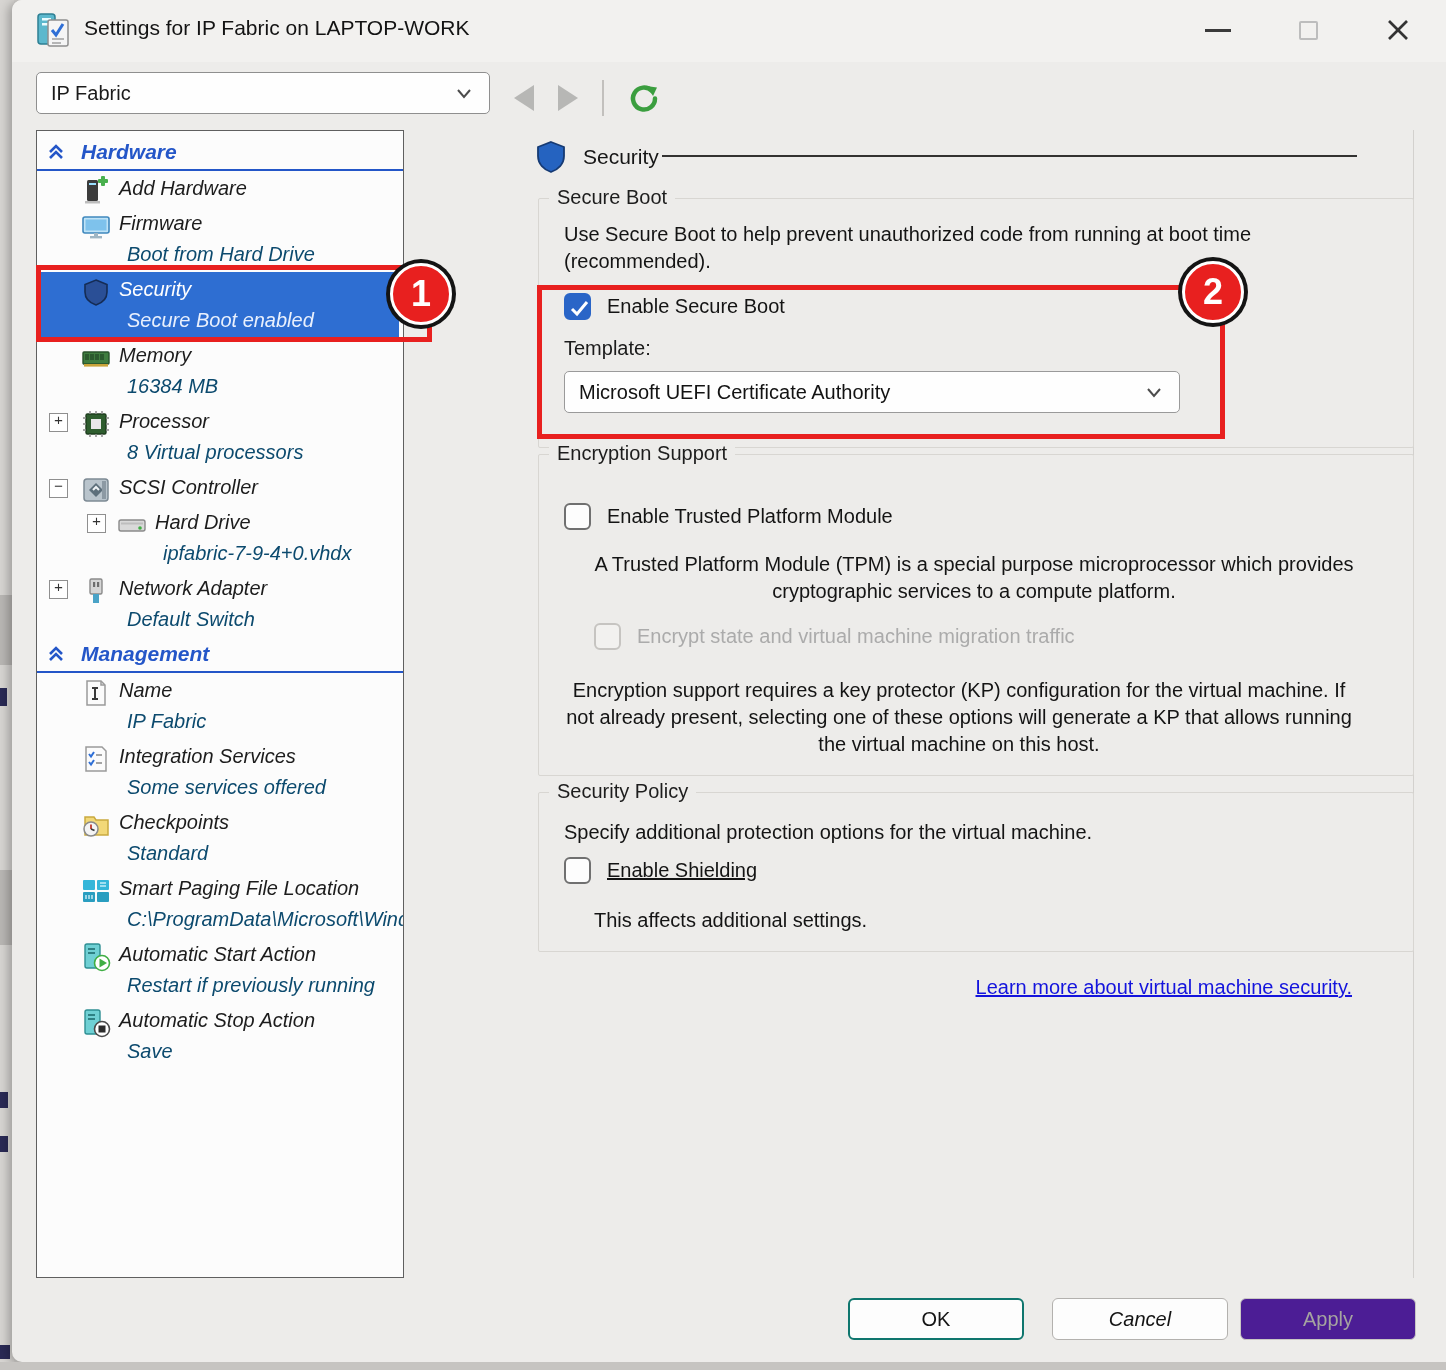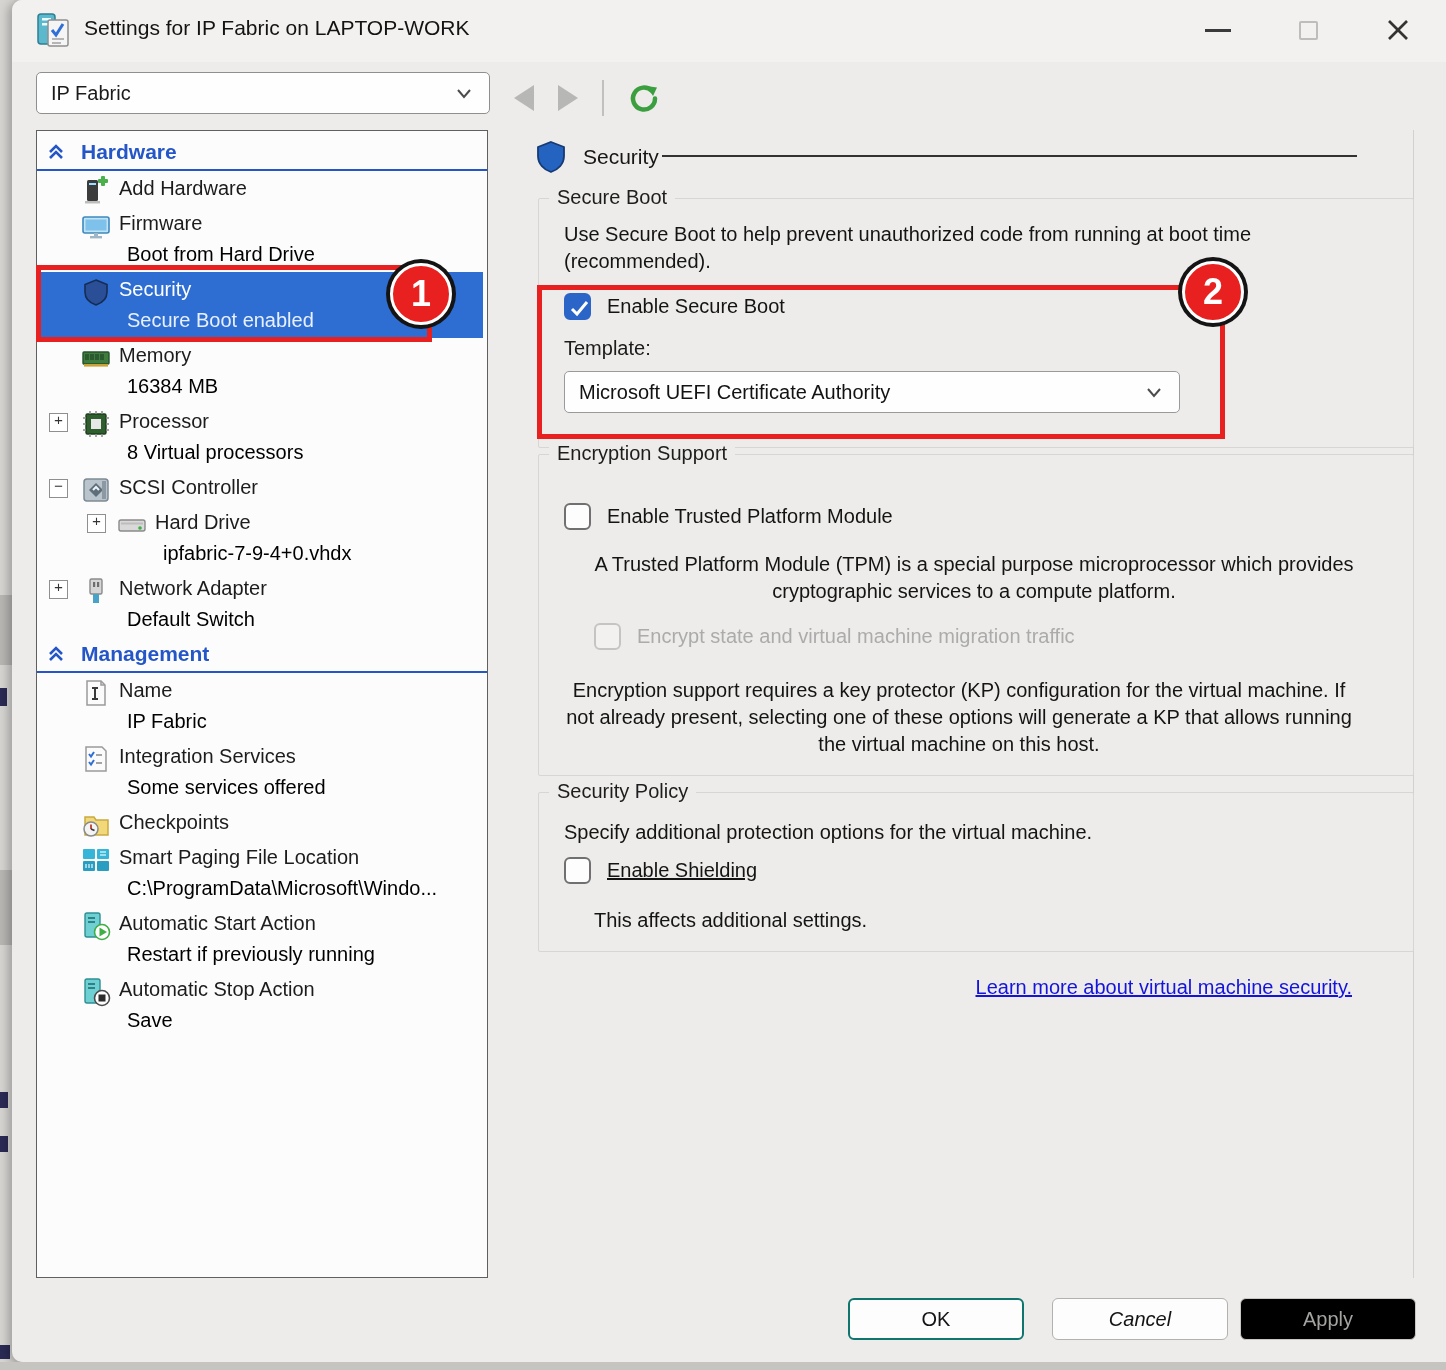--- a/index.html
+++ b/index.html
@@ -41,29 +41,30 @@
     display:flex; align-items:center; padding:0 14px; font-size:20px;
   }
   .vm-combo .chev { margin-left:auto; }
   .navbtns { position:absolute; left:502px; top:80px; display:flex; align-items:center; gap:24px; }
   .tri-left  { width:0; height:0; border-top:13px solid transparent; border-bottom:13px solid transparent; border-right:20px solid #b7b7b5; }
   .tri-right { width:0; height:0; border-top:13px solid transparent; border-bottom:13px solid transparent; border-left:20px solid #b7b7b5; }
   .vsep { width:2px; height:36px; background:#c2c0bd; }
 
   
   .sidebar {
-    position:absolute; left:24px; top:130px; width:452px; height:1148px;
+    position:absolute; left:24px; top:130px; width:368px; height:1148px;
     background:#fcfcfc; border:1px solid #5f5f5f; padding-top:4px;
     overflow:hidden;
+    font-style:italic;
   }
   .sec-header { display:flex; align-items:center; gap:16px; padding:5px 0 5px 10px; border-bottom:2px solid #2456c8; }
   .sec-header .sec-lbl { font-size:21px; font-weight:bold; color:#2456c8; }
   .item { position:relative; padding:2px 0 2px 82px; }
   .item .lbl { display:block; font-size:20px; line-height:31px; color:#1c1c1c; }
-  .item .sub { display:block; font-size:20px; line-height:31px; color:#000000; padding-left:8px; }
+  .item .sub { display:block; font-size:20px; line-height:31px; color:#0c4a6e; padding-left:8px; }
   .item .icon { position:absolute; left:44px; top:5px; width:30px; height:30px; }
   .item .expander {
     position:absolute; left:12px; top:9px; width:19px; height:19px;
     border:1px solid #8f8f8f; background:#fff; font-size:15px; line-height:16px;
     text-align:center; color:#333; font-family:"Liberation Mono", monospace;
   }
   .item.nested { padding-left:118px; }
   .item.nested .icon { left:80px; }
   .item.nested .expander { left:50px; }
   .item.selected { background:#2e6ed2; margin-right:4px; }
@@ -101,21 +102,21 @@
 
   .link { position:absolute; left:870px; top:976px; width:470px; text-align:right;
           font-size:20px; color:#1414dd; text-decoration:underline; cursor:pointer; }
 
   
   .btn { position:absolute; top:1298px; width:176px; height:42px; border-radius:6px;
          background:#fdfdfd; font-size:20px; display:flex; align-items:center; justify-content:center;
          font-family:"Liberation Sans", sans-serif; color:#141414; }
   .btn-ok     { left:836px;  border:2px solid #0f766e; }
   .btn-cancel { left:1040px; border:1px solid #b3b1ae;font-style:italic; }
-  .btn-apply  { left:1228px; border:1px solid #c9c7c4; color:#a5a3a0; background:#000000; }
+  .btn-apply  { left:1228px; border:1px solid #c9c7c4; color:#a5a3a0; background:#4c1d95; }
 
   
   .ann-box { position:absolute; border:5px solid #e8201f; z-index:18; }
   .ann-box1 { left:24px;  top:265px; width:396px; height:77px; }
   .ann-box2 { left:525px; top:285px; width:688px; height:154px; }
   .badge { position:absolute; width:62px; height:62px; border-radius:50%;
            background:#e8201f; border:3px solid #ffffff; box-shadow:0 0 0 4px #141414;
            color:#fff; font-size:36px; font-weight:bold; display:flex; align-items:center;
            justify-content:center; z-index:20; }
   .badge1 { left:378px;  top:263px; }
@@ -322,20 +323,21 @@
     </div>
 
     <div class="item">
       <svg class="icon" viewBox="0 0 30 30">
         <path d="M4 7 H13 L15 10 H27 V25 H4 Z" fill="#f2d878" stroke="#c9a93f" stroke-width="1.5"></path>
         <circle cx="10" cy="19" r="7" fill="#f4f4f4" stroke="#8a8a8a" stroke-width="1.5"></circle>
         <line x1="10" y1="19" x2="10" y2="14.5" stroke="#c03b2e" stroke-width="1.8"></line>
         <line x1="10" y1="19" x2="13.5" y2="20.5" stroke="#3a3a3a" stroke-width="1.8"></line>
       </svg>
       <span class="lbl">Checkpoints</span>
+      <span class="sub">Standard</span>
     </div>
 
     <div class="item">
       <svg class="icon" viewBox="0 0 30 30">
         <rect x="2" y="4" width="12" height="10" rx="1" fill="#35b6d9"></rect>
         <rect x="16" y="4" width="12" height="10" rx="1" fill="#35b6d9"></rect>
         <rect x="2" y="16" width="12" height="10" rx="1" fill="#2a9ec0"></rect>
         <rect x="16" y="16" width="12" height="10" rx="1" fill="#2a9ec0"></rect>
         <g stroke="#eafcff" stroke-width="1.2">
           <line x1="5" y1="19" x2="5" y2="23"></line>

